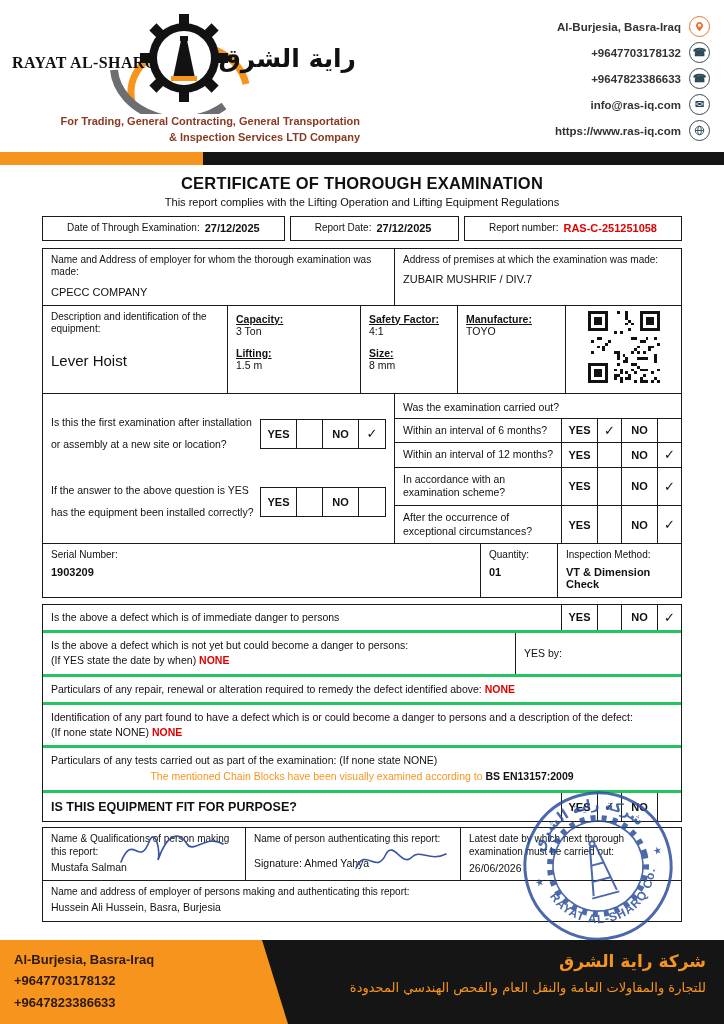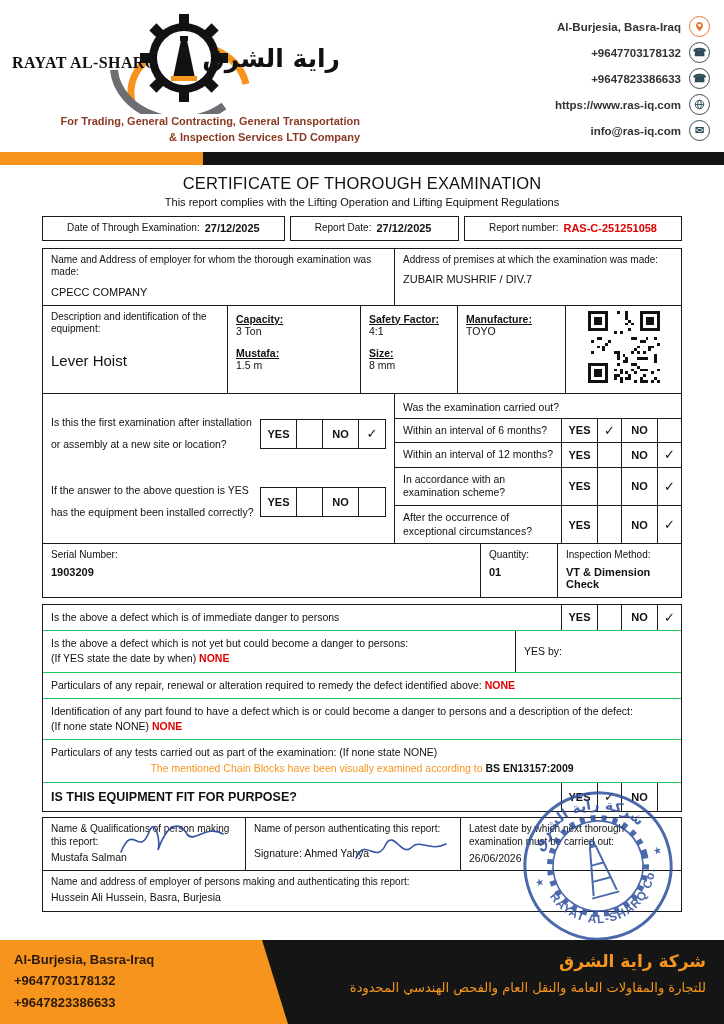--- a/index.html
+++ b/index.html
@@ -6,32 +6,32 @@
   *{margin:0;padding:0;box-sizing:border-box}
   html,body{width:724px;height:1024px}
   body{position:relative;background:#fff;font-family:"Liberation Sans",sans-serif;color:#111;overflow:hidden}
   .page{position:absolute;inset:0;background:#fff}
 
   
   .hdr{position:relative;height:152px}
   .logo{position:absolute;left:10px;top:10px;width:350px;height:138px}
   .logo-art{position:absolute;left:0;top:0}
   .logo-en{position:absolute;left:2px;top:44px;font-weight:bold;font-size:16px;letter-spacing:.4px;font-family:"Liberation Serif",serif}
-  .logo-ar{position:absolute;right:20px;top:34px;font-weight:bold;font-size:25px;font-family:"DejaVu Sans",sans-serif}
+  .logo-ar{position:absolute;right:4px;top:34px;font-weight:bold;font-size:25px;font-family:"DejaVu Sans",sans-serif}
   .tagline{position:absolute;left:0;right:0;bottom:2px;text-align:right;font-size:11px;font-weight:bold;color:#8a3a24;line-height:1.45}
   .contacts{position:absolute;right:14px;top:16px;display:flex;flex-direction:column;gap:5px}
   .c-row{display:flex;align-items:center;justify-content:flex-end;gap:8px;font-size:11.5px;font-weight:bold;color:#333}
   .c-icon{width:21px;height:21px;border:1.5px solid #3c4b52;border-radius:50%;display:flex;align-items:center;justify-content:center;font-size:11px;color:#2b4a55;flex:0 0 auto}
   .c-icon.pin{border-color:#E8762D;color:#E8762D}
   .divider{height:13px;background:#141414;position:relative}
   .divider .orange{position:absolute;left:0;top:0;bottom:0;width:203px;background:#F7941D}
 
   
   .title-block{text-align:center;padding:9px 0 6px}
-  .cert-title{font-size:16.5px;font-weight:normal;letter-spacing:.2px}
+  .cert-title{font-size:16.5px;font-weight:bold;letter-spacing:.2px}
   .cert-sub{font-size:11px;margin-top:3px}
 
   
   .content{width:640px;margin:2px 42px 0}
   .sec{border:1px solid #1a1a1a}
   .bT{border-top:1px solid #1a1a1a}
   .bR{border-right:1px solid #1a1a1a}
   .row{display:flex;align-items:stretch}
   .lab{font-size:10px;line-height:1.25}
   .val{font-size:11px}
@@ -75,21 +75,21 @@
   .strip.flat .cell.box{width:24px}
   .exam-hdr{padding:7px 8px 5px;font-size:10.5px}
   .exam-row{display:flex;align-items:flex-end;border-top:1px solid #1a1a1a}
   .exam-row .q-text{flex:1;padding:5px 4px 5px 8px;font-size:10.5px;display:flex;align-items:center;line-height:1.3}
 
   .serial>div{padding:5px 8px 7px}
   .ser-a{width:438px}.ser-b{width:77px}.ser-c{flex:1}
   .serial .val{margin-top:4px}
 
   .defects{margin-top:6px}
-  .def-row{border-top:1px solid #22c55e}
+  .def-row{border-top:3px solid #22c55e}
   .def-row:first-child{border-top:none}
   .def-flex{display:flex;align-items:center}
   .def-text{flex:1;padding:5px 8px;font-size:10.5px;line-height:1.45;display:flex;flex-direction:column;justify-content:center}
   .def-inline{display:block}
   .yesby{width:165px;padding:5px 8px;font-size:10.5px}
   .def-strip .cell{width:44px}
   .def-strip .cell.box{width:27px}
   .def-strip .cell.no{width:36px}
   .tests-note{text-align:center;font-size:10.5px;margin-top:1px}
   .fit-label{flex:1;padding:7px 8px;font-size:12.5px;font-weight:bold;display:flex;align-items:center}
@@ -164,33 +164,33 @@
       </div>
       <div class="c-row">
         <span>+9647703178132</span>
         <span class="c-icon">☎</span>
       </div>
       <div class="c-row">
         <span>+9647823386633</span>
         <span class="c-icon">☎</span>
       </div>
       <div class="c-row">
+        <span>info@ras-iq.com</span>
+        <span class="c-icon">✉</span>
+      </div>
+      <div class="c-row">
         <span>https://www.ras-iq.com</span>
         <span class="c-icon">
           <svg viewBox="0 0 12 12" width="11" height="11" fill="none" stroke="#2b4a55" stroke-width="1">
             <circle cx="6" cy="6" r="4.6"></circle>
               <ellipse cx="6" cy="6" rx="2" ry="4.6"></ellipse>
               <line x1="1.4" y1="6" x2="10.6" y2="6"></line>
           </svg>
         </span>
       </div>
-      <div class="c-row">
-        <span>info@ras-iq.com</span>
-        <span class="c-icon">✉</span>
-      </div>
     </div>
   </header>
 
   <div class="divider">
       <span class="orange"></span>
     </div>
 
   <div class="title-block">
     <div class="cert-title">CERTIFICATE OF THOROUGH EXAMINATION</div>
     <div class="cert-sub">This report complies with the Lifting Operation and Lifting Equipment Regulations</div>
@@ -227,21 +227,21 @@
       </div>
 
       <div class="row equip bT">
         <div class="eq-desc bR">
           <div class="lab">Description and identification of the equipment:</div>
           <div class="equip-name">Lever Hoist</div>
         </div>
         <div class="eq-cap bR">
           <div class="fld-l">Capacity:</div>
           <div class="fld-v">3 Ton</div>
-          <div class="fld-l" style="margin-top:10px">Mustafa:</div>
+          <div class="fld-l" style="margin-top:10px">Lifting:</div>
           <div class="fld-v">1.5 m</div>
         </div>
         <div class="eq-saf bR">
           <div class="fld-l">Safety Factor:</div>
           <div class="fld-v">4:1</div>
           <div class="fld-l" style="margin-top:10px">Size:</div>
           <div class="fld-v">8 mm</div>
         </div>
         <div class="eq-man bR">
           <div class="fld-l">Manufacture:</div>

